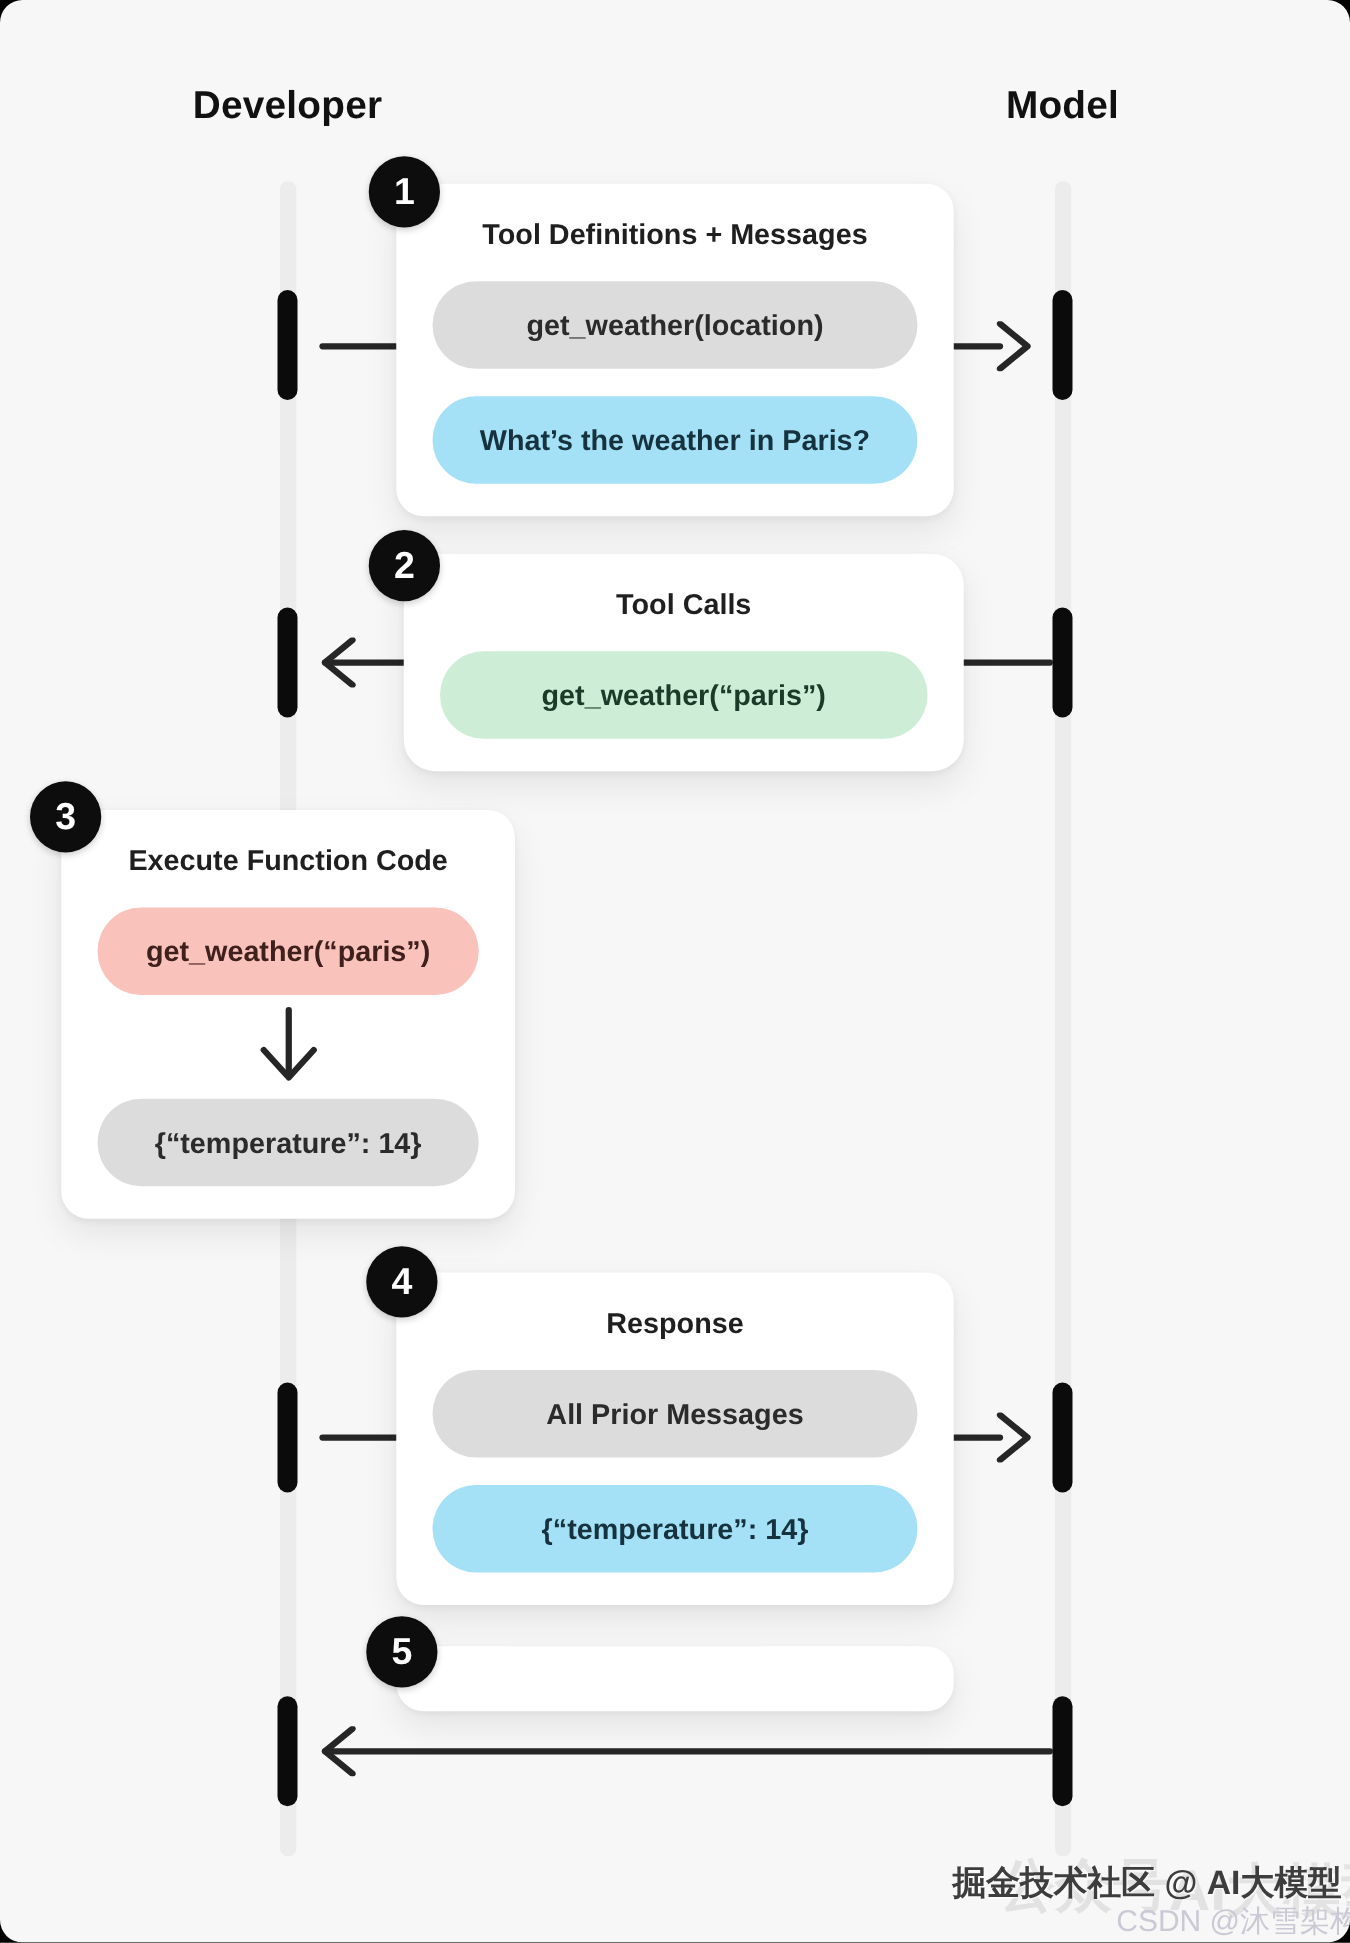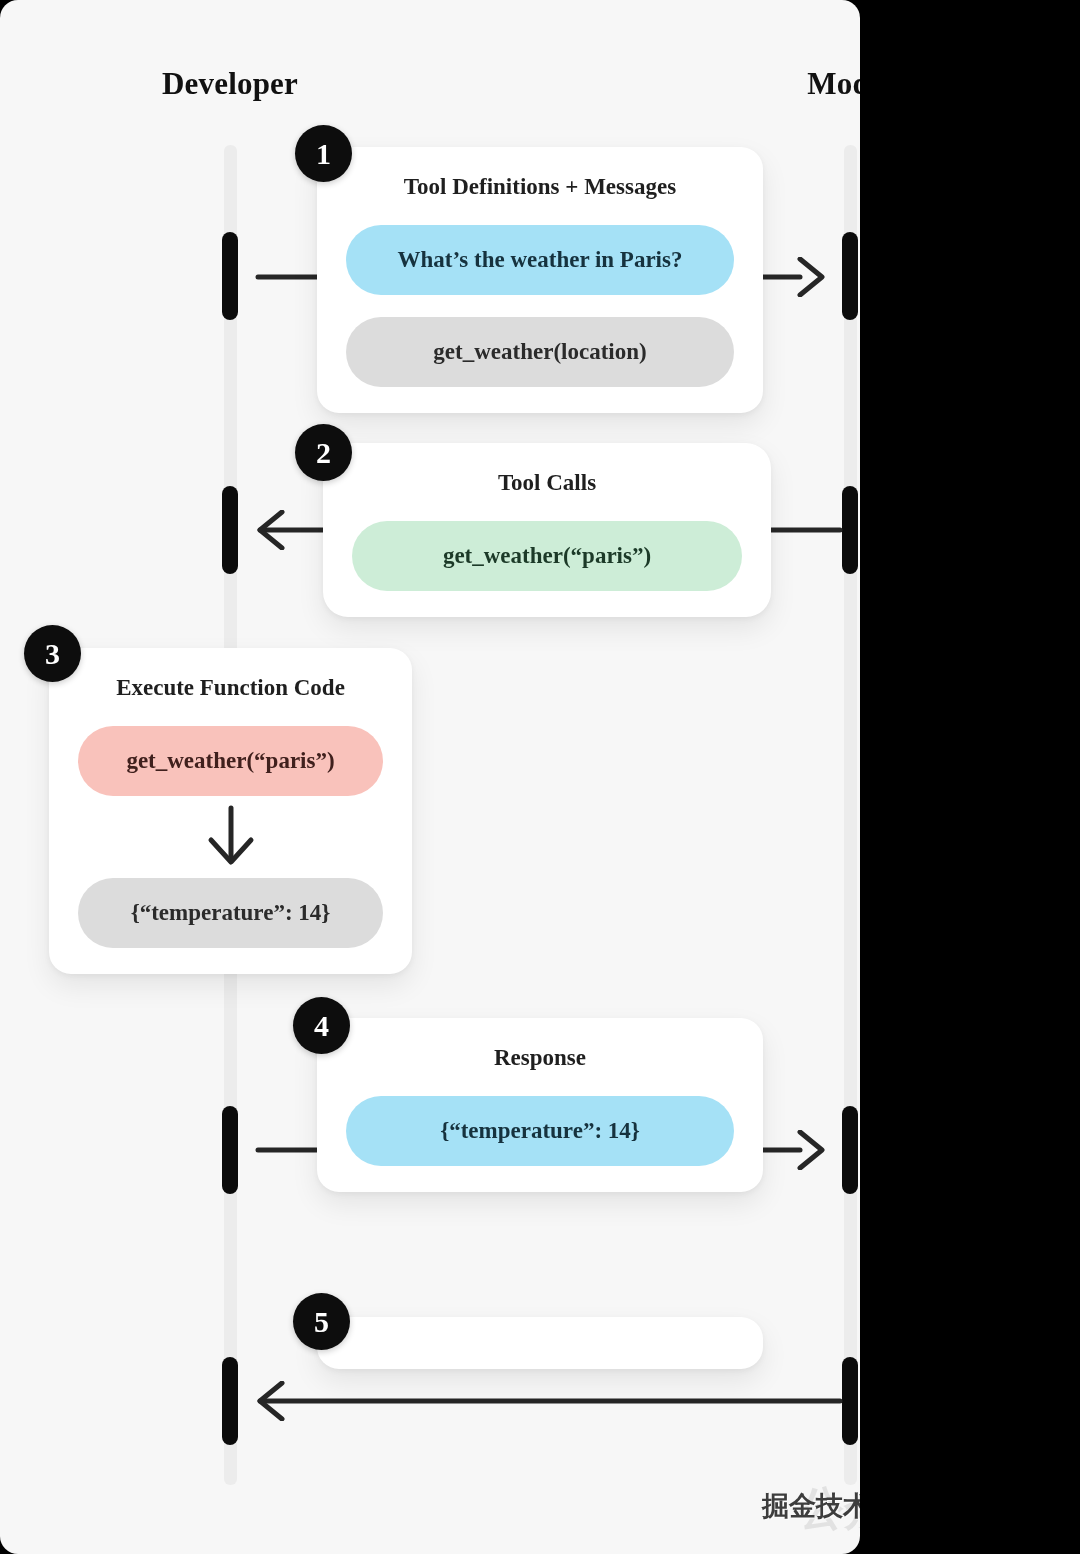--- a/index.html
+++ b/index.html
@@ -1,19 +1,19 @@
 <!DOCTYPE html>
 <html><head>
 <meta charset="utf-8">
 <style>
   html,body{margin:0;padding:0;background:#000;}
   .page{
-    position:relative;width:860px;height:1554px;background:#f7f7f7;
+    position:relative;width:1080px;height:1554px;background:#f7f7f7;
     border-radius:18px;overflow:hidden;
-    font-family:Liberation Serif, serif;
+    font-family:Liberation Sans, sans-serif;
   }
   .lane-header{
     position:absolute;transform:translateX(-50%);
     font-size:31px;font-weight:700;color:#111;letter-spacing:.2px;white-space:nowrap;
   }
   .lifeline{
     position:absolute;width:13px;background:#ececec;border-radius:6px;z-index:1;
   }
   .activation{
     position:absolute;width:16px;height:88px;background:#0b0b0b;border-radius:9px;z-index:2;
@@ -97,22 +97,22 @@
   </div>
   <div class="arrow" style="left:246px;top:1381px;">
     <svg class="stroke" width="600" height="40" viewBox="0 0 600 40">
       <path d="M14 20 H594"></path>
         <path d="M36 2 L14 20 L36 38"></path>
     </svg>
   </div>
 
   <div class="card" style="left:317px;top:147px;width:446px;">
     <div class="card-title">Tool Definitions + Messages</div>
+    <div class="pill pill-gray">get_weather(location)</div>
     <div class="pill pill-blue">What’s the weather in Paris?</div>
-    <div class="pill pill-gray">get_weather(location)</div>
   </div>
   <div class="badge" style="left:295px;top:125px;">1</div>
 
   <div class="card" style="left:323px;top:443px;width:448px;border-radius:25px;">
     <div class="card-title">Tool Calls</div>
     <div class="pill pill-green">get_weather(“paris”)</div>
   </div>
   <div class="badge" style="left:295px;top:424px;">2</div>
 
   <div class="card" style="left:49px;top:648px;width:363px;">
@@ -123,20 +123,21 @@
         <path d="M28 4 V54"></path>
           <path d="M8 36 L28 58 L48 36"></path>
       </svg>
     </div>
     <div class="pill pill-gray">{“temperature”: 14}</div>
   </div>
   <div class="badge" style="left:24px;top:625px;">3</div>
 
   <div class="card" style="left:317px;top:1018px;width:446px;">
     <div class="card-title">Response</div>
+    <div class="pill pill-gray">All Prior Messages</div>
     <div class="pill pill-blue">{“temperature”: 14}</div>
   </div>
   <div class="badge" style="left:293px;top:997px;">4</div>
 
   <div class="card" style="left:317px;top:1317px;width:446px;">
   </div>
   <div class="badge" style="left:293px;top:1293px;">5</div>
 
   <div class="wm-ghost" style="left:798px;top:1478px;">公众号</div>
   <div class="wm-ghost" style="left:935px;top:1482px;">AI大模型</div>

